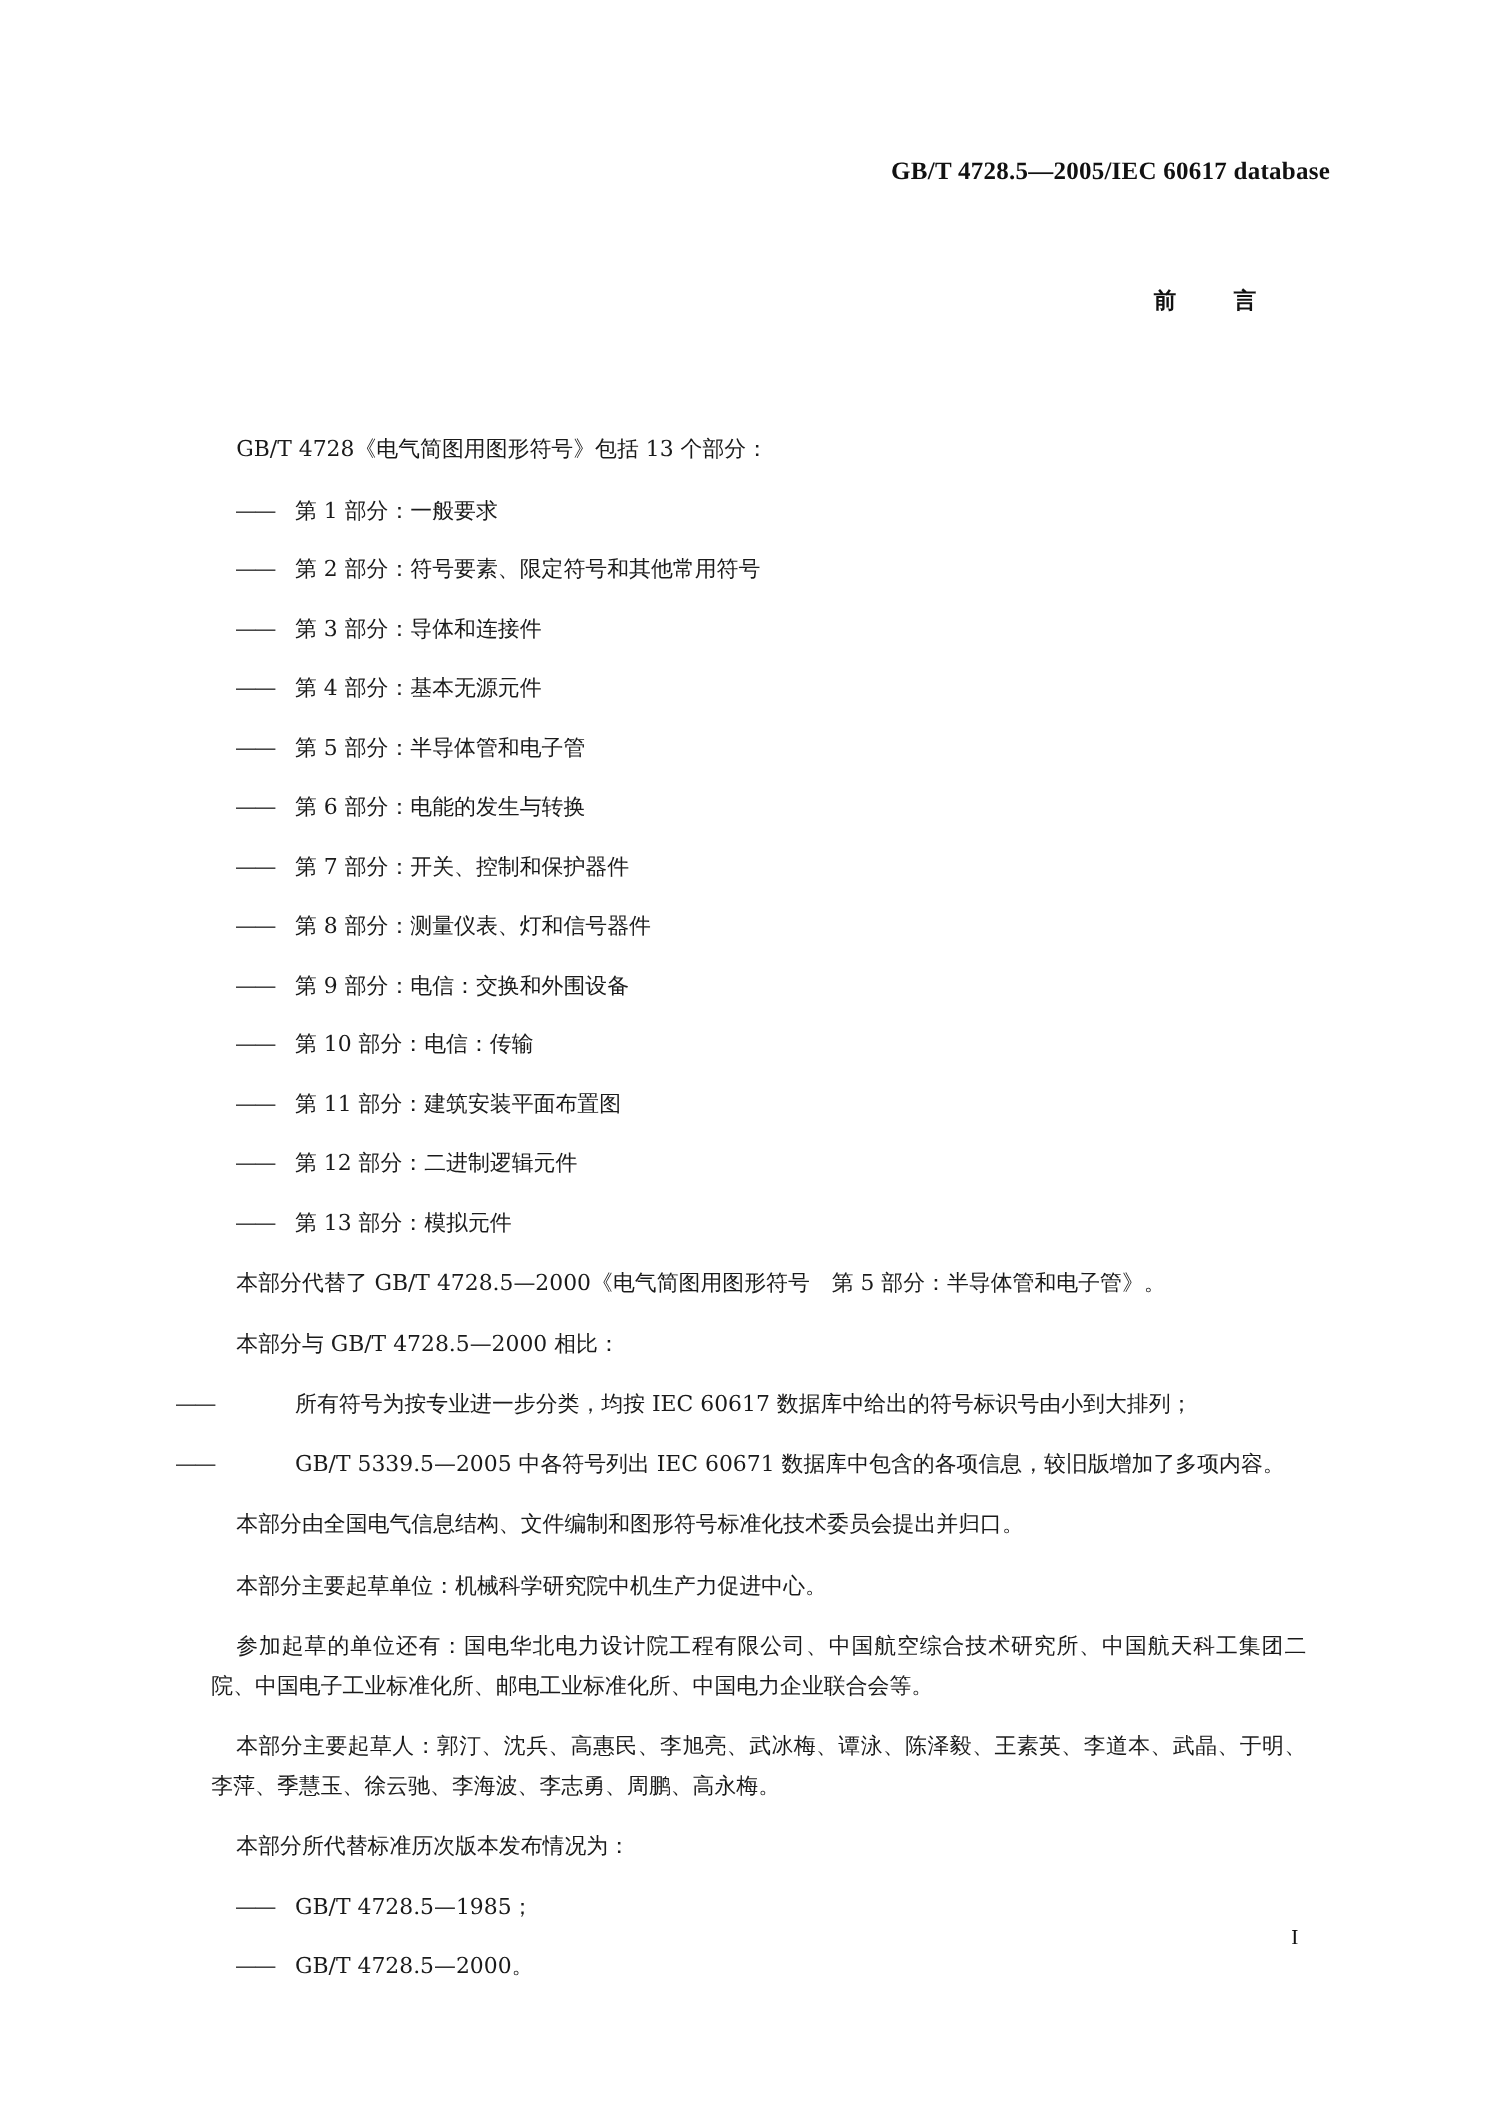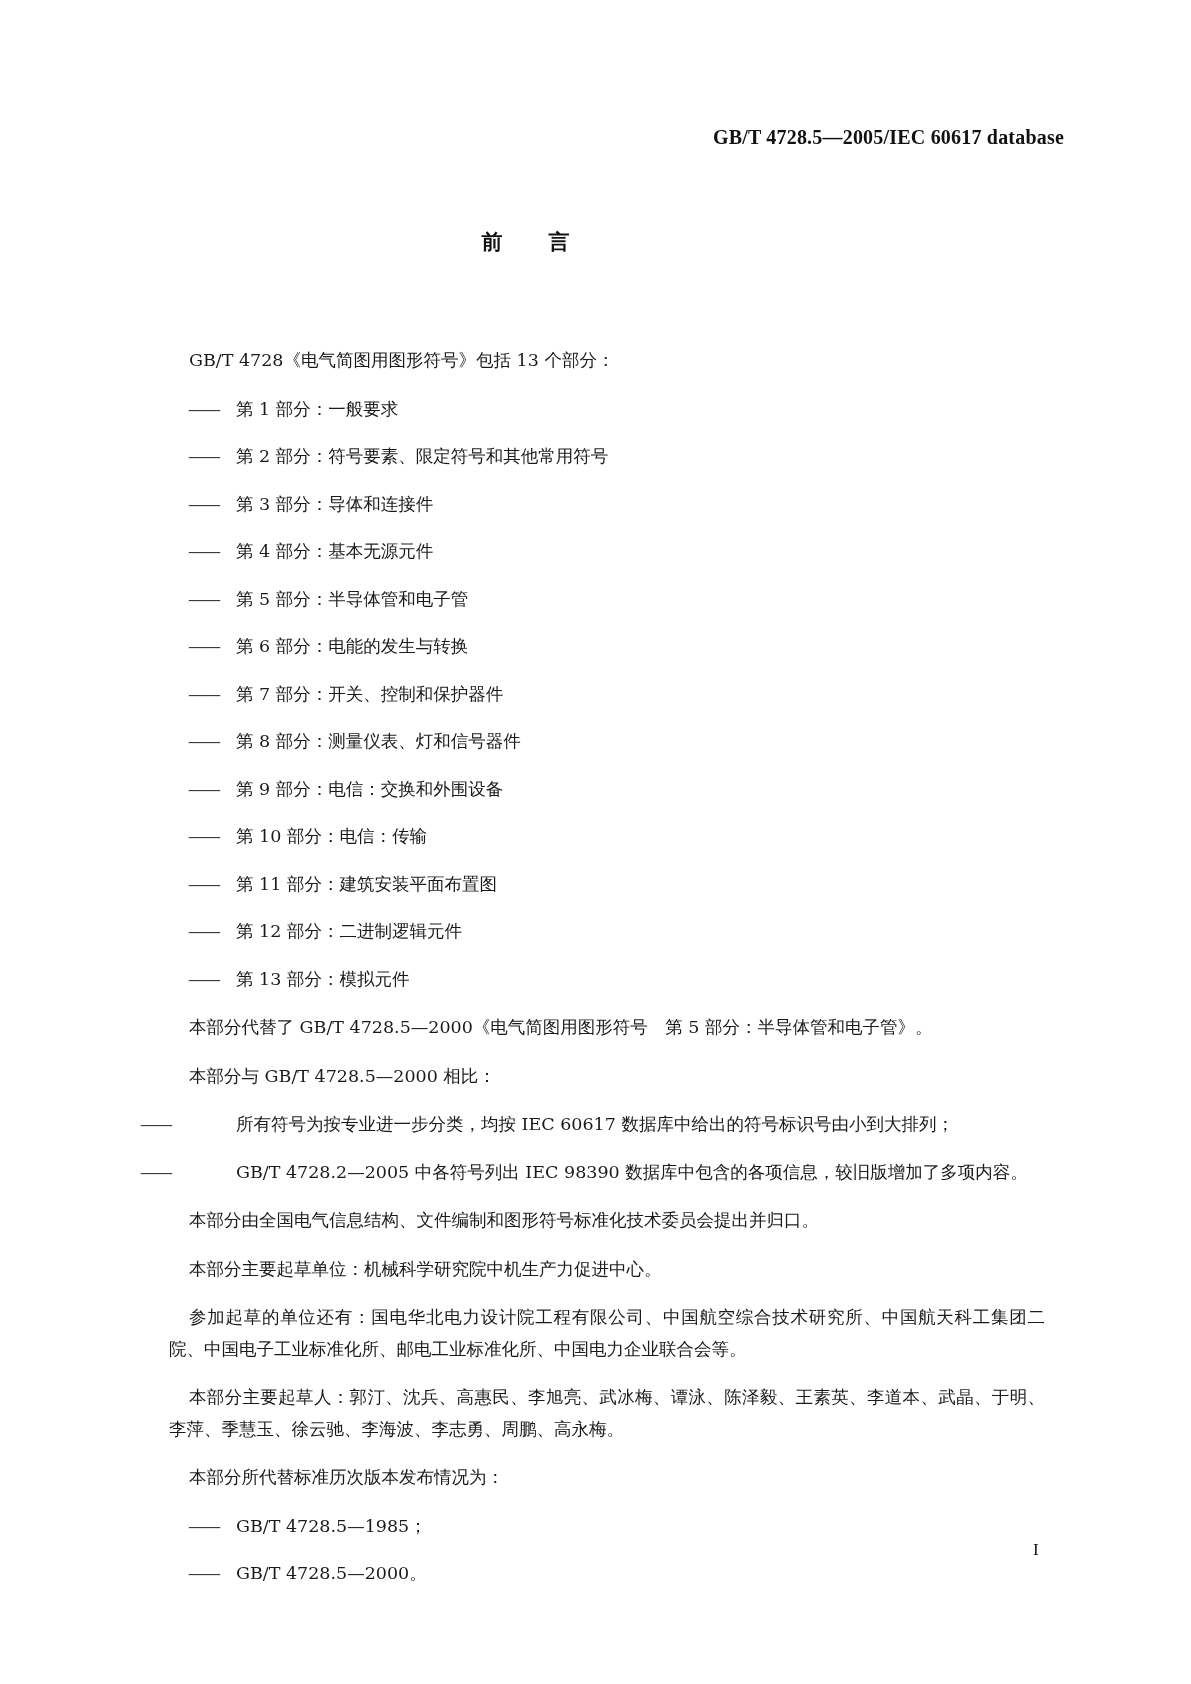--- a/index.html
+++ b/index.html
@@ -23,24 +23,24 @@
       font-weight: bold;
       font-size: 20px;
       letter-spacing: 0.2px;
       color: #111;
     }
     .page-title {
       position: absolute;
       top: 228px;
       left: 0;
       width: 1051px;
-      text-align: center;
+      text-align: right;
       font-family: "DejaVu Sans", "Liberation Sans", sans-serif;
       font-weight: bold;
-      font-size: 21px;
+      font-size: 18px;
       letter-spacing: 46px;
       padding-left: 46px;
       box-sizing: border-box;
       color: #111;
     }
     .content {
       position: absolute;
       top: 328px;
       left: 152px;
       width: 910px;
@@ -100,21 +100,21 @@
     <p class="list-item"><span class="dash">——</span><span>第 11 部分：建筑安装平面布置图</span></p>
     <p class="list-item"><span class="dash">——</span><span>第 12 部分：二进制逻辑元件</span></p>
     <p class="list-item"><span class="dash">——</span><span>第 13 部分：模拟元件</span></p>
   </div>
 
   <p class="para">本部分代替了 GB/T 4728.5—2000《电气简图用图形符号　第 5 部分：半导体管和电子管》。</p>
   <p class="para">本部分与 GB/T 4728.5—2000 相比：</p>
 
   <div>
     <p class="list-item hanging"><span class="dash">——</span><span>所有符号为按专业进一步分类，均按 IEC 60617 数据库中给出的符号标识号由小到大排列；</span></p>
-    <p class="list-item hanging"><span class="dash">——</span><span>GB/T 4728.2—2005 中各符号列出 IEC 98390 数据库中包含的各项信息，较旧版增加了多项内容。</span></p>
+    <p class="list-item hanging"><span class="dash">——</span><span>GB/T 5339.5—2005 中各符号列出 IEC 60671 数据库中包含的各项信息，较旧版增加了多项内容。</span></p>
   </div>
 
   <p class="para">本部分由全国电气信息结构、文件编制和图形符号标准化技术委员会提出并归口。</p>
   <p class="para">本部分主要起草单位：机械科学研究院中机生产力促进中心。</p>
   <p class="para">参加起草的单位还有：国电华北电力设计院工程有限公司、中国航空综合技术研究所、中国航天科工集团二院、中国电子工业标准化所、邮电工业标准化所、中国电力企业联合会等。</p>
   <p class="para">本部分主要起草人：郭汀、沈兵、高惠民、李旭亮、武冰梅、谭泳、陈泽毅、王素英、李道本、武晶、于明、李萍、季慧玉、徐云驰、李海波、李志勇、周鹏、高永梅。</p>
   <p class="para">本部分所代替标准历次版本发布情况为：</p>
 
   <div>
     <p class="list-item"><span class="dash">——</span><span>GB/T 4728.5—1985；</span></p>

